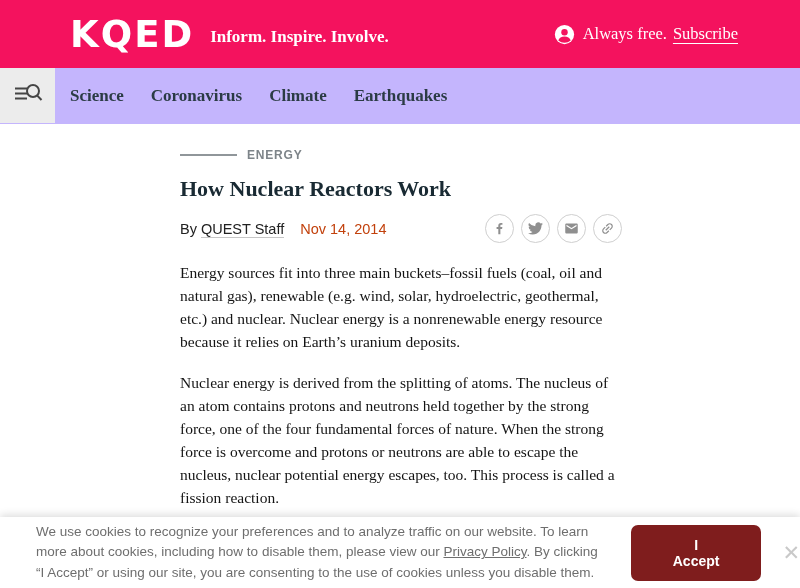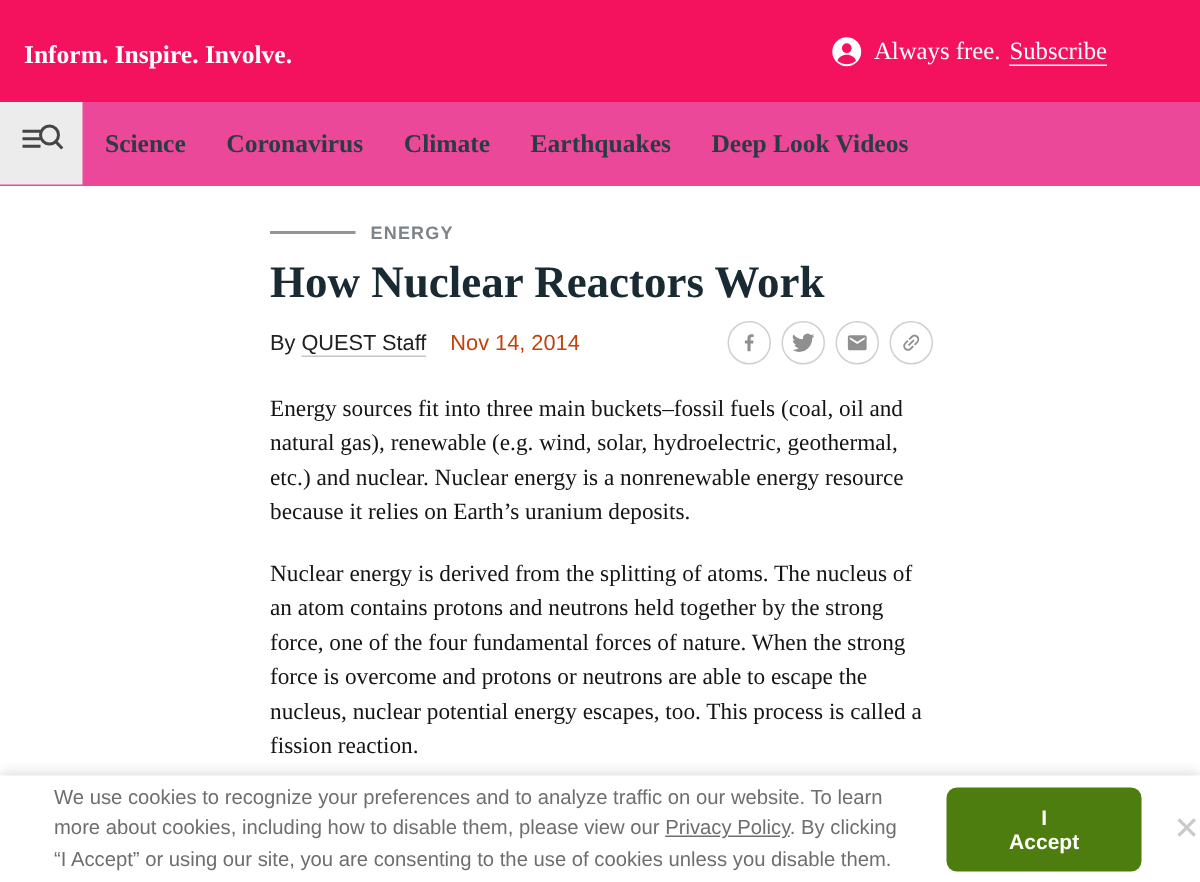--- a/index.html
+++ b/index.html
@@ -12,35 +12,35 @@
   .logo { margin-left:70px; color:#fff; font-family:"DejaVu Sans", sans-serif;
           font-weight:700; font-size:37px; letter-spacing:2px; line-height:1; cursor:pointer; }
   .tagline { margin-left:16px; margin-top:6px; color:#fff; font-family:Liberation Serif, serif;
              font-weight:700; font-size:17px; }
   .masthead-right { margin-left:auto; margin-right:62px; display:flex; align-items:center;
                     color:#fff; font-family:"Liberation Serif", serif; font-weight:400; font-size:16.5px; }
   .person-icon { width:21px; height:21px; margin-right:8px; display:inline-flex; }
   .subscribe-link { margin-left:6px; text-decoration:underline; text-underline-offset:4px; cursor:pointer; }
 
   
-  .navbar { height:56px; background:#ec4899; display:flex; align-items:flex-start; }
+  .navbar { height:56px; background:#c4b5fd; display:flex; align-items:flex-start; }
   .menu-btn { width:55px; height:55px; background:#ececec; display:flex;
               align-items:center; justify-content:center; cursor:pointer; }
   .nav-items { display:flex; gap:27px; margin-left:15px; height:55px; align-items:center;
                font-family:"Liberation Serif", serif; font-weight:700; font-size:17px; color:#2b3b45; }
   .nav-item { cursor:pointer; white-space:nowrap; }
 
   
   .article { margin-left:180px; width:442px; }
   .eyebrow { margin-top:24px; display:flex; align-items:center; }
   .eyebrow-line { width:57px; height:2px; background:#90969a; }
   .eyebrow-label { margin-left:10px; font-size:12px; font-weight:700; color:#7d8489; letter-spacing:0.8px; }
 
   .article-title { margin-top:10px; font-family:"Liberation Serif", serif; font-weight:700;
-                   font-size:30px; line-height:34px; color:#192a33; }
+                   font-size:22px; line-height:34px; color:#192a33; }
 
   .byline-row { margin-top:8px; display:flex; align-items:center; }
   .byline { font-size:14.5px; color:#212121; }
   .author-link { border-bottom:1px solid #c6c6c6; padding-bottom:0; cursor:pointer; }
   .date { margin-left:16px; font-size:14.5px; color:#c2410c; }
   .share-icons { margin-left:auto; display:flex; gap:7px; }
   .share-circle { width:29px; height:29px; border:1px solid #cfcfcf; border-radius:50%;
                   display:flex; align-items:center; justify-content:center; color:#8f8f8f;
                   background:#fff; cursor:pointer; }
   .share-circle svg { display:block; }
@@ -59,30 +59,31 @@
   .video-title { margin-left:13px; color:#fff; font-size:15px; text-shadow:0 1px 1px rgba(0,0,0,.4);
                  white-space:nowrap; cursor:pointer; }
   .video-actions { margin-left:auto; display:flex; align-items:center; gap:44px; margin-right:14px; }
   .video-action { cursor:pointer; display:inline-flex; }
 
   
   .cookie-banner { position:absolute; left:0; bottom:0; width:800px; height:71px; background:#fff;
                    box-shadow:0 -2px 8px rgba(0,0,0,0.14); display:flex; align-items:center; z-index:10; }
   .cookie-text { margin-left:36px; width:600px; font-size:13.5px; line-height:20.5px; color:#6e6e6e; }
   .privacy-link { color:#6e6e6e; text-decoration:underline; cursor:pointer; }
-  .accept-btn { margin-left:32px; background:#4d7c0f; color:#fff; font-family:"Liberation Sans", sans-serif;
+  .accept-btn { margin-left:32px; background:#7f1d1d; color:#fff; font-family:"Liberation Sans", sans-serif;
                 font-weight:700; font-size:14px; border:none; border-radius:7px; padding:12px 40px; cursor:pointer; }
   .close-x { margin-left:21px; color:#c9c9c9; font-size:21px; line-height:1; cursor:pointer; font-weight:400; }
 </style>
 </head>
 <body>
 
 <div class="page">
 
   <header class="masthead">
+    <div class="logo">KQED</div>
     <div class="tagline">Inform. Inspire. Involve.</div>
     <div class="masthead-right">
       <span class="person-icon">
         <svg viewBox="0 0 24 24" width="21" height="21">
           <circle cx="12" cy="12" r="11" fill="#ffffff"></circle>
           <circle cx="12" cy="9.3" r="3.7" fill="#f4125e"></circle>
           <path d="M12 14.3c-3.5 0-6.2 1.9-7.1 4.5a10.9 10.9 0 0 0 14.2 0c-.9-2.6-3.6-4.5-7.1-4.5z" fill="#f4125e"></path>
         </svg>
       </span>
       <span>Always free.</span>
@@ -100,21 +101,20 @@
           <circle cx="21" cy="9" r="6"></circle>
           <line x1="25.3" y1="13.6" x2="29.5" y2="18"></line>
         </svg>
       </span>
     </div>
     <div class="nav-items">
       <span class="nav-item">Science</span>
       <span class="nav-item">Coronavirus</span>
       <span class="nav-item">Climate</span>
       <span class="nav-item">Earthquakes</span>
-      <span class="nav-item">Deep Look Videos</span>
     </div>
   </nav>
 
   <main class="article">
     <div class="eyebrow">
       <span class="eyebrow-line"></span>
       <span class="eyebrow-label">ENERGY</span>
     </div>
 
     <h1 class="article-title">How Nuclear Reactors Work</h1>

